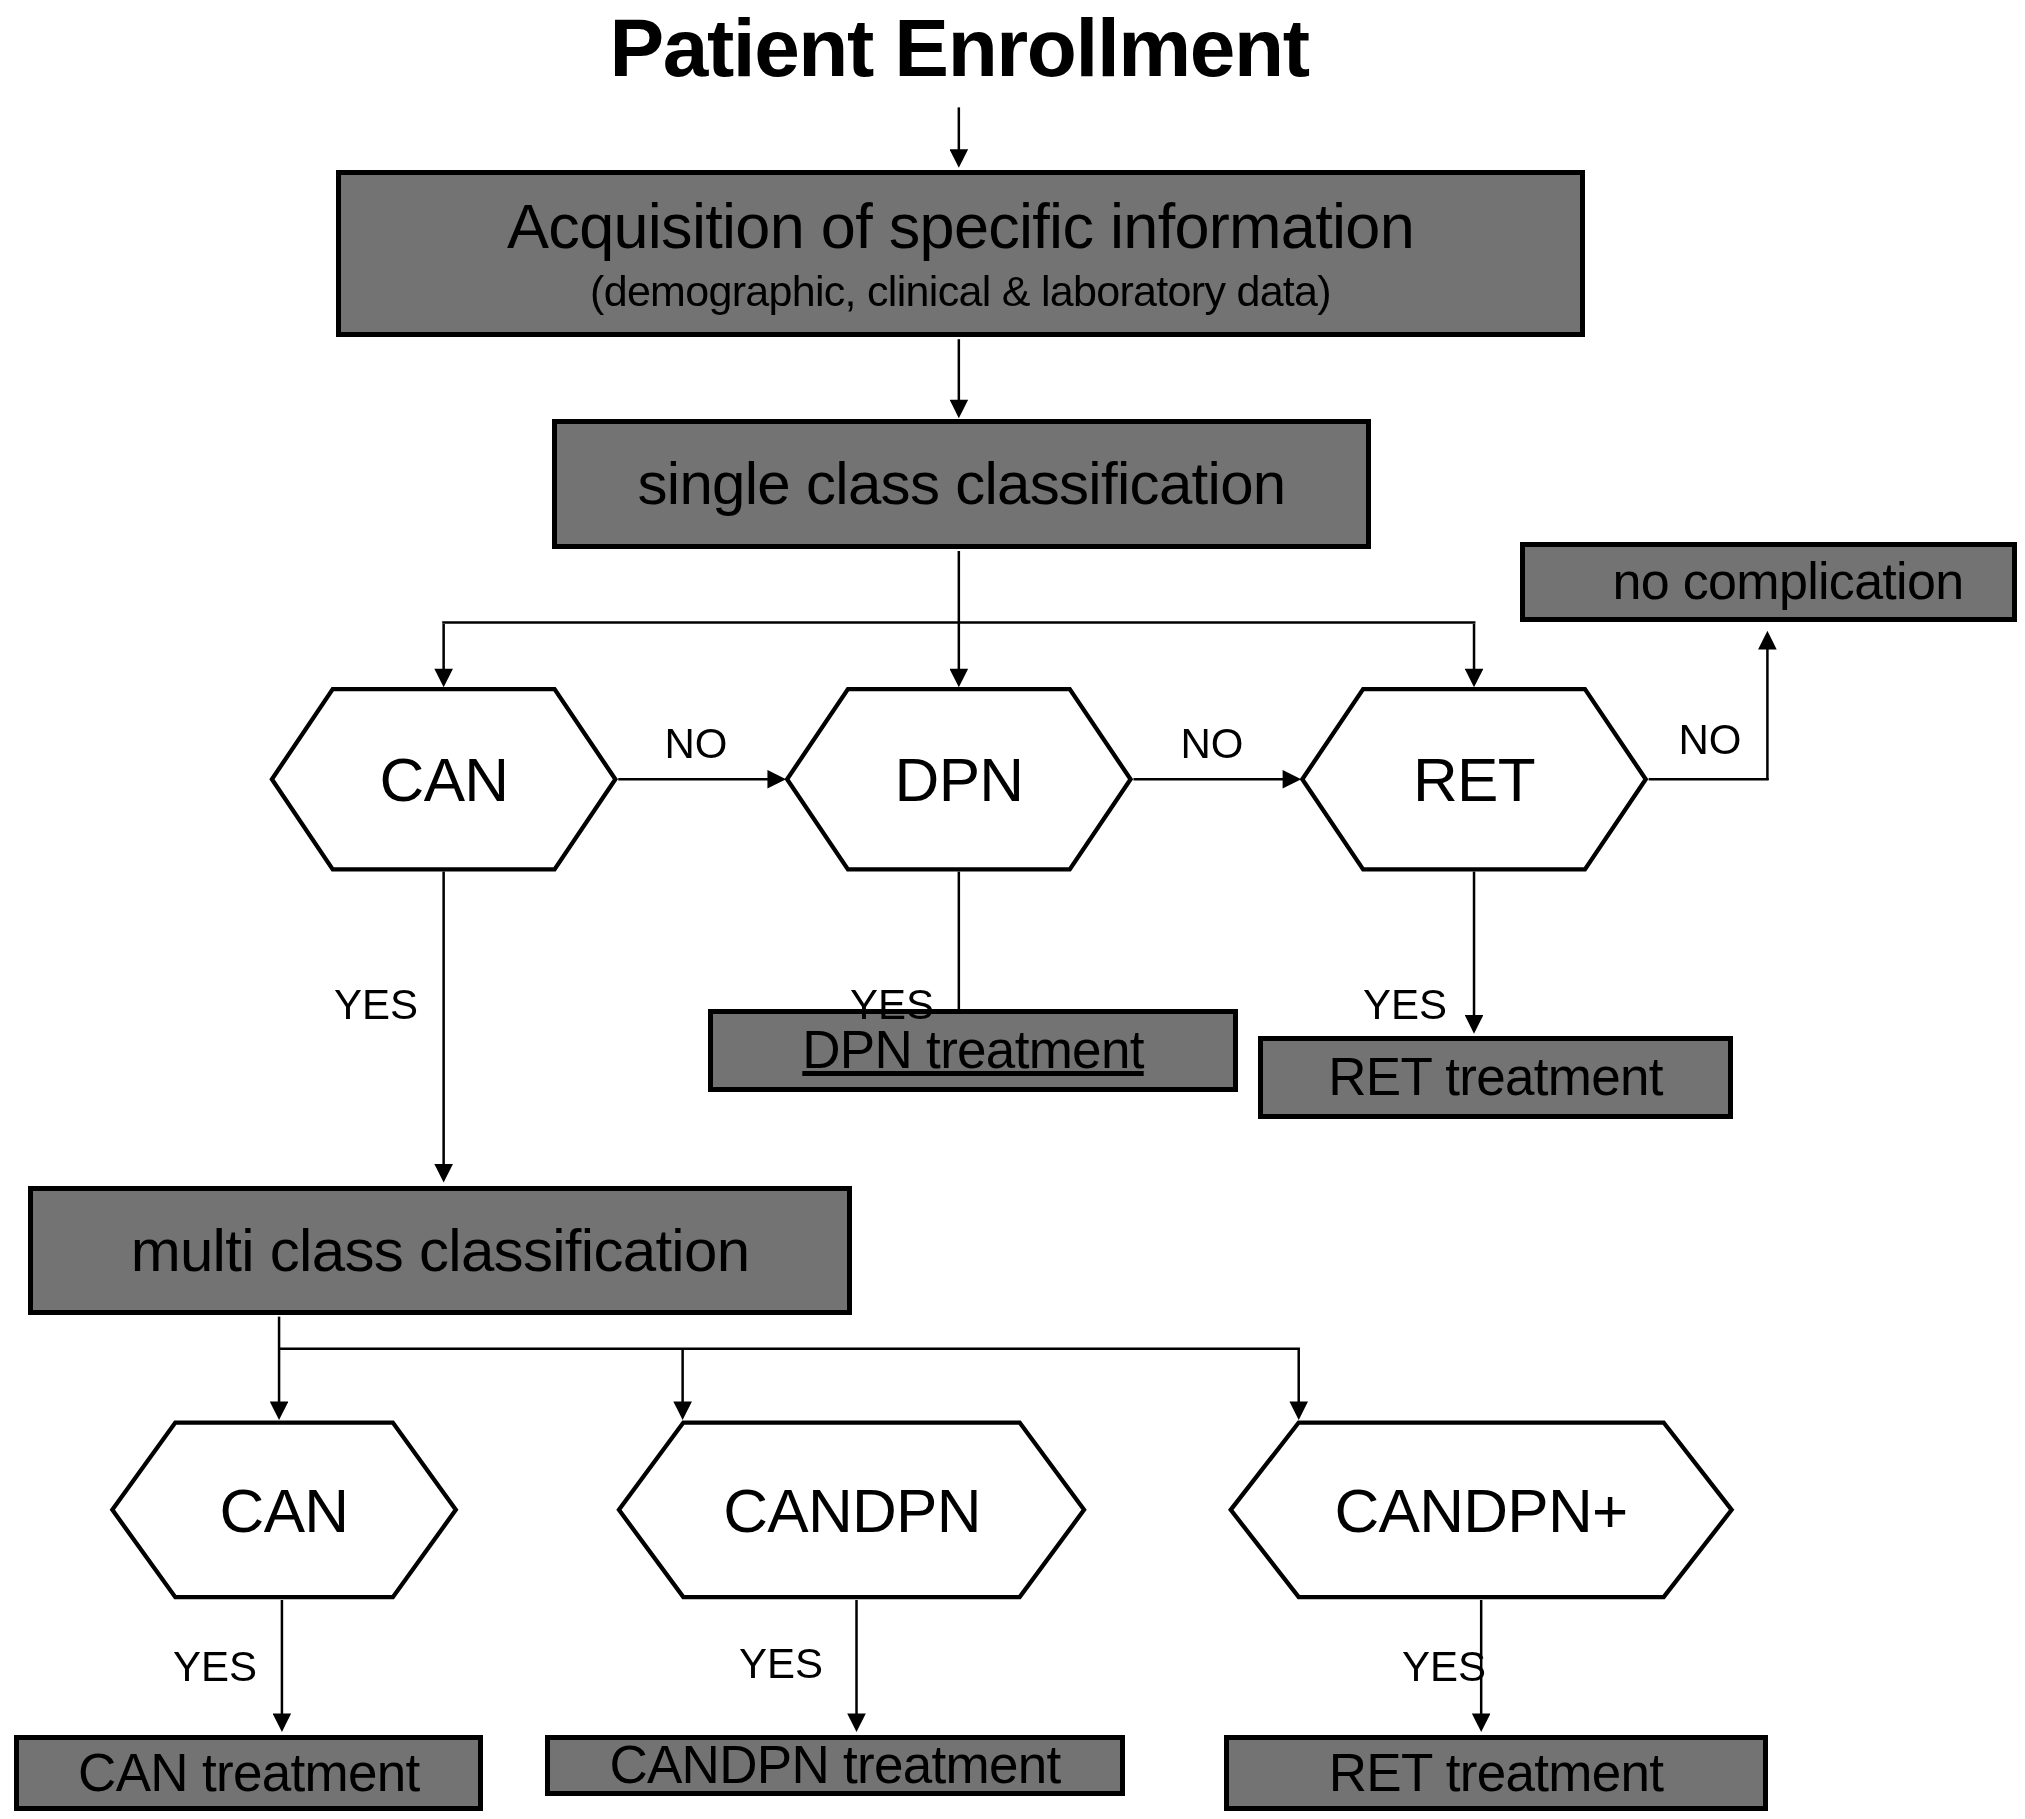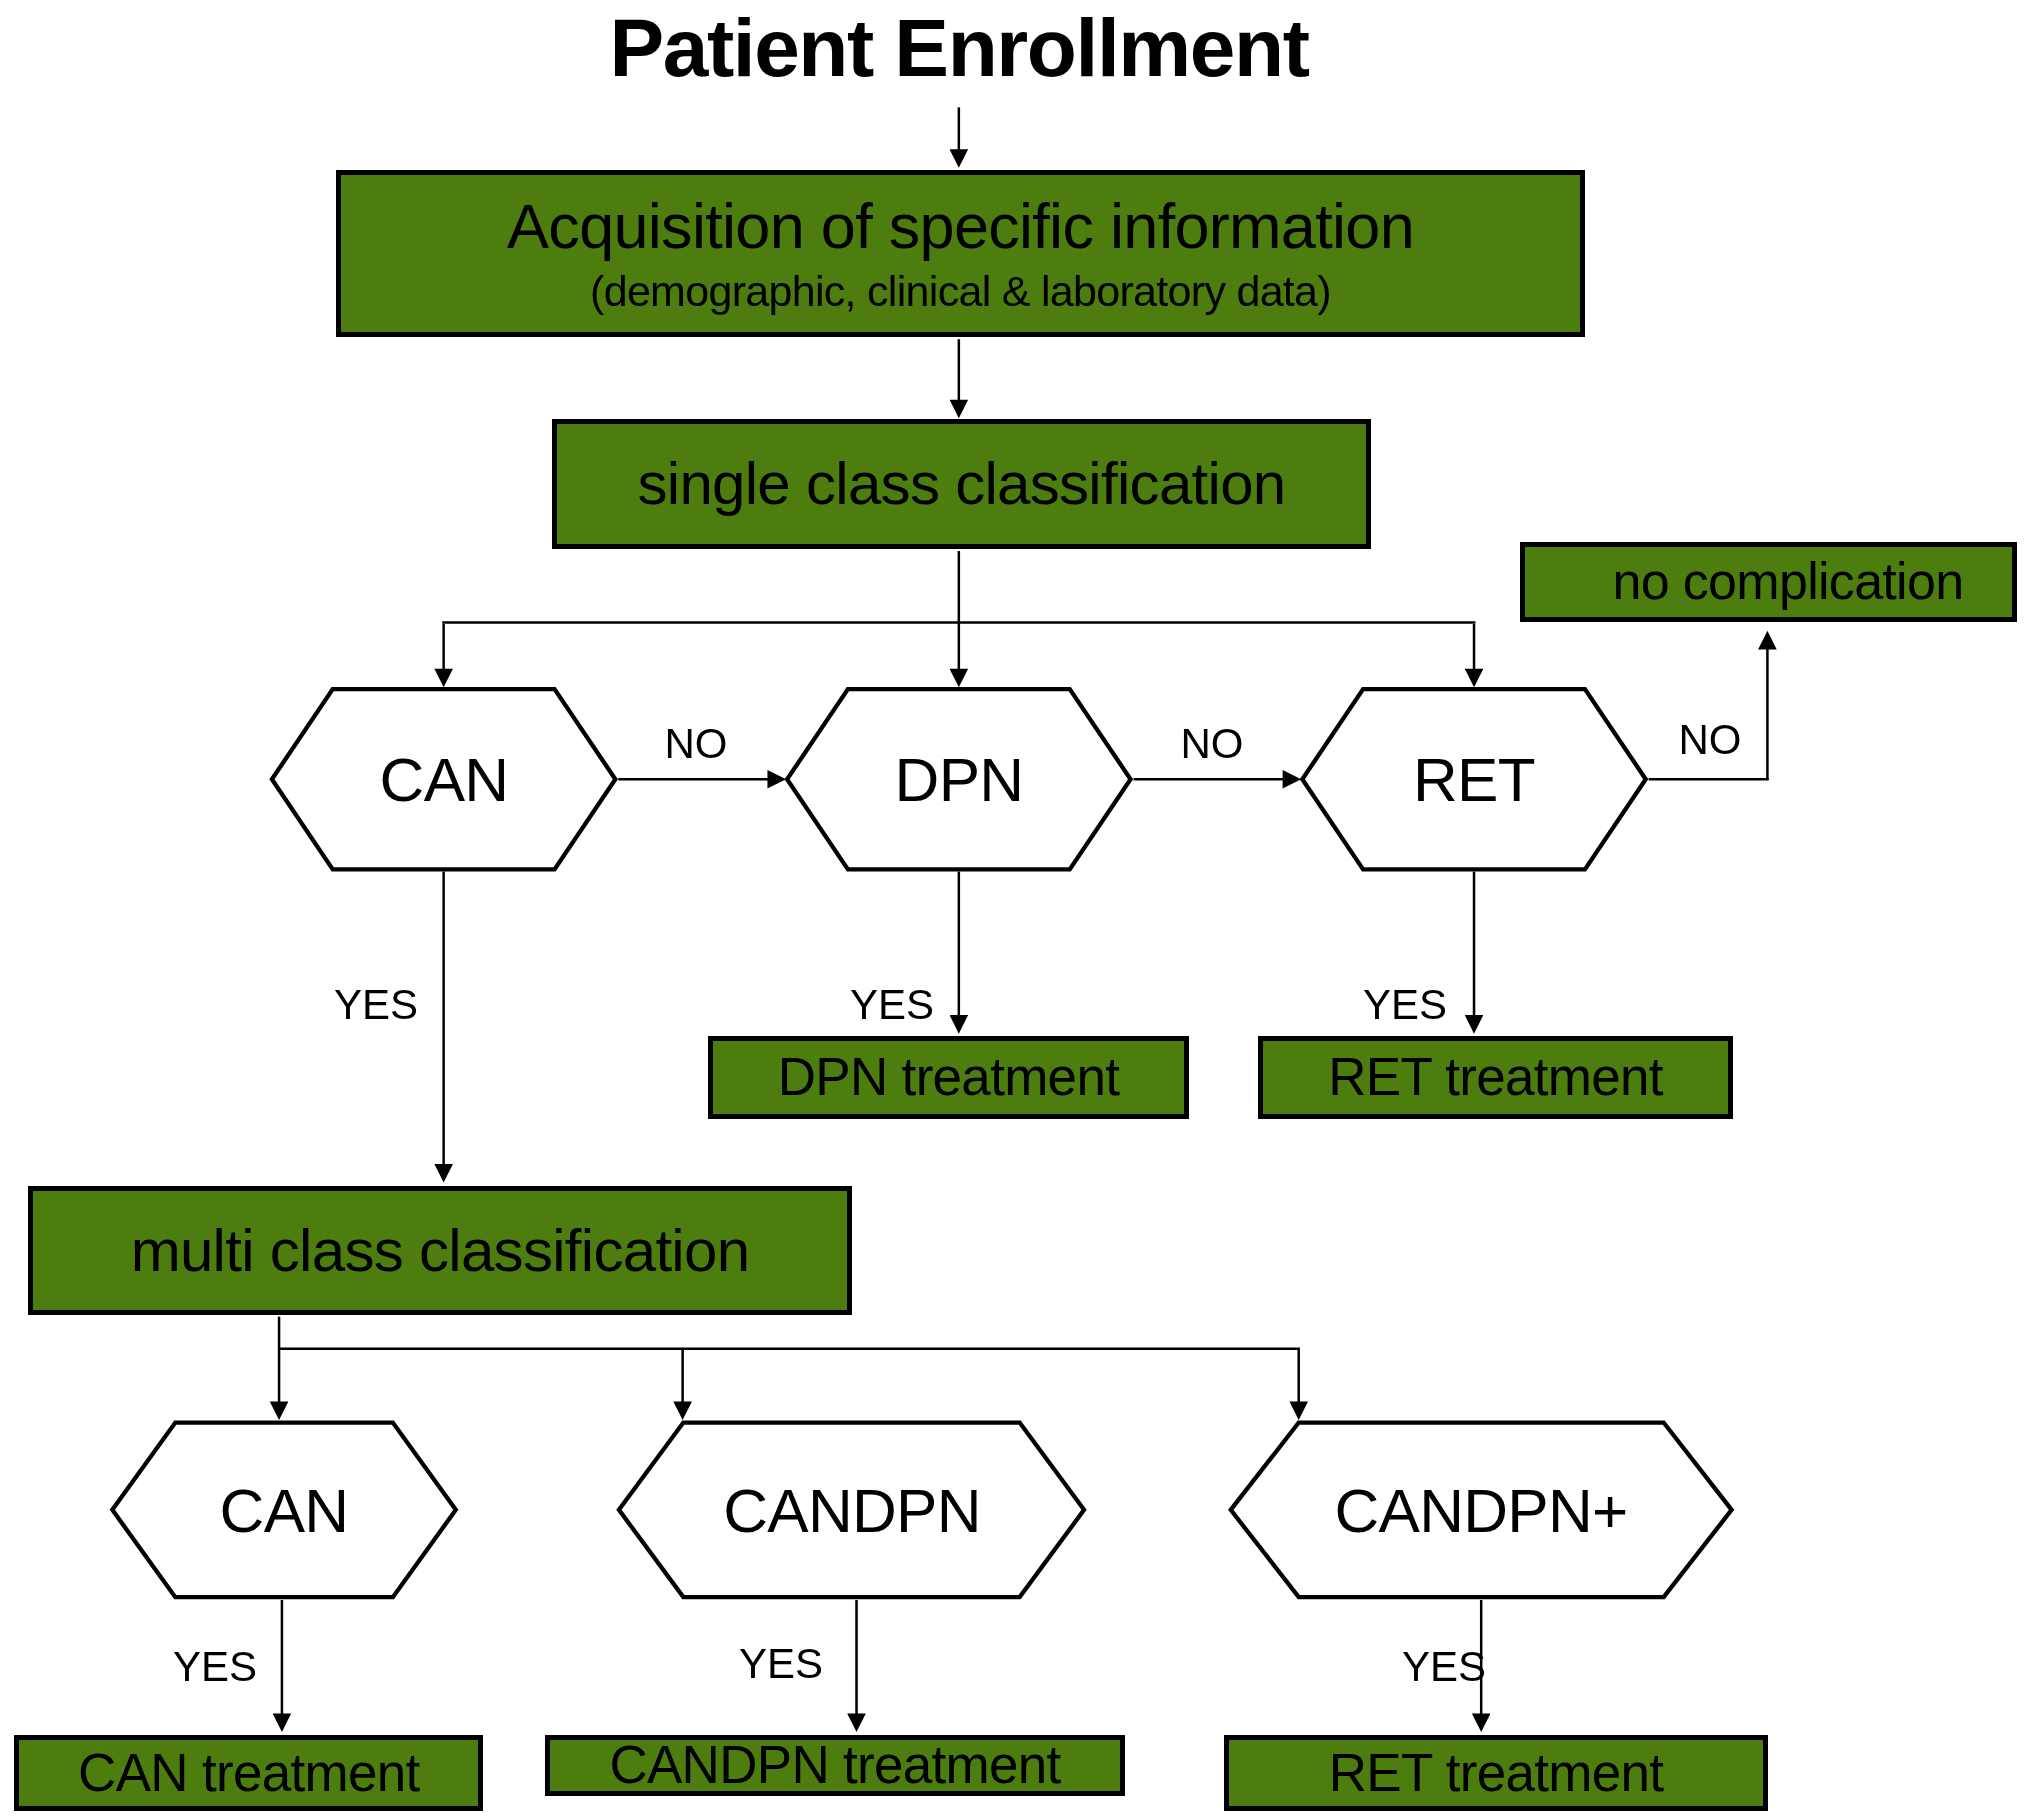--- a/index.html
+++ b/index.html
@@ -29,21 +29,21 @@
     stroke-width: 3.5;
   }
   #connector-layer polygon {
     fill: #ffffff;
     stroke: #000000;
     stroke-width: 6;
   }
   .box {
     position: absolute;
     box-sizing: border-box;
-    background: #4d7c0f;
+    background: #737373;
     border: 5.7px solid #000000;
     display: flex;
     flex-direction: column;
     align-items: center;
     justify-content: center;
     text-align: center;
     line-height: 1.1;
     letter-spacing: -0.7px;
   }
   .box.thin { border-width: 5px; }
@@ -126,21 +126,21 @@
   </div>
 
   <div class="box" style="left:552px; top:419px; width:819px; height:130px;">
     <div class="fs-class">single class classification</div>
   </div>
 
   <div class="box thin" style="left:1520px; top:542px; width:497px; height:80px;">
     <div class="fs-nocomp">no complication</div>
   </div>
 
-  <div class="box thin" style="left:708px; top:1036px; width:481px; height:83px;">
+  <div class="box thin" style="left:708px; top:1009px; width:530px; height:83px;text-decoration:underline;">
     <div class="fs-small">DPN treatment</div>
   </div>
 
   <div class="box thin" style="left:1258px; top:1036px; width:475px; height:83px;">
     <div class="fs-small">RET treatment</div>
   </div>
 
   <div class="box" style="left:28px; top:1186px; width:824px; height:129px;">
     <div class="fs-class">multi class classification</div>
   </div>

